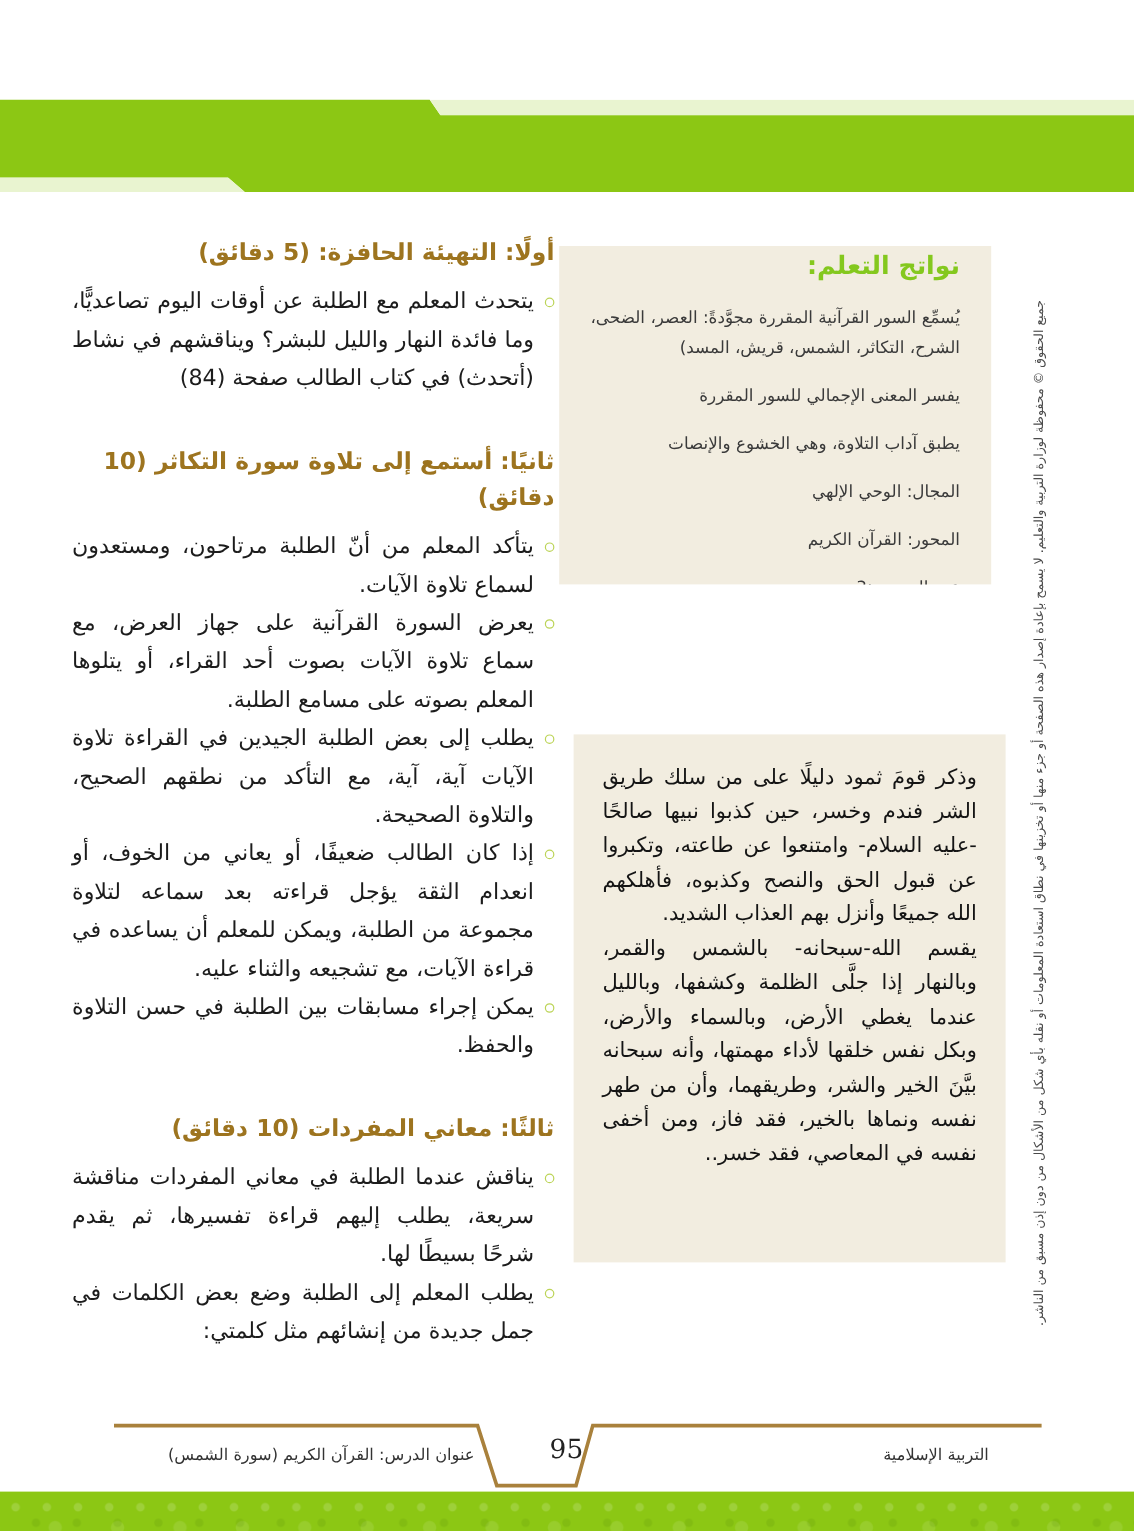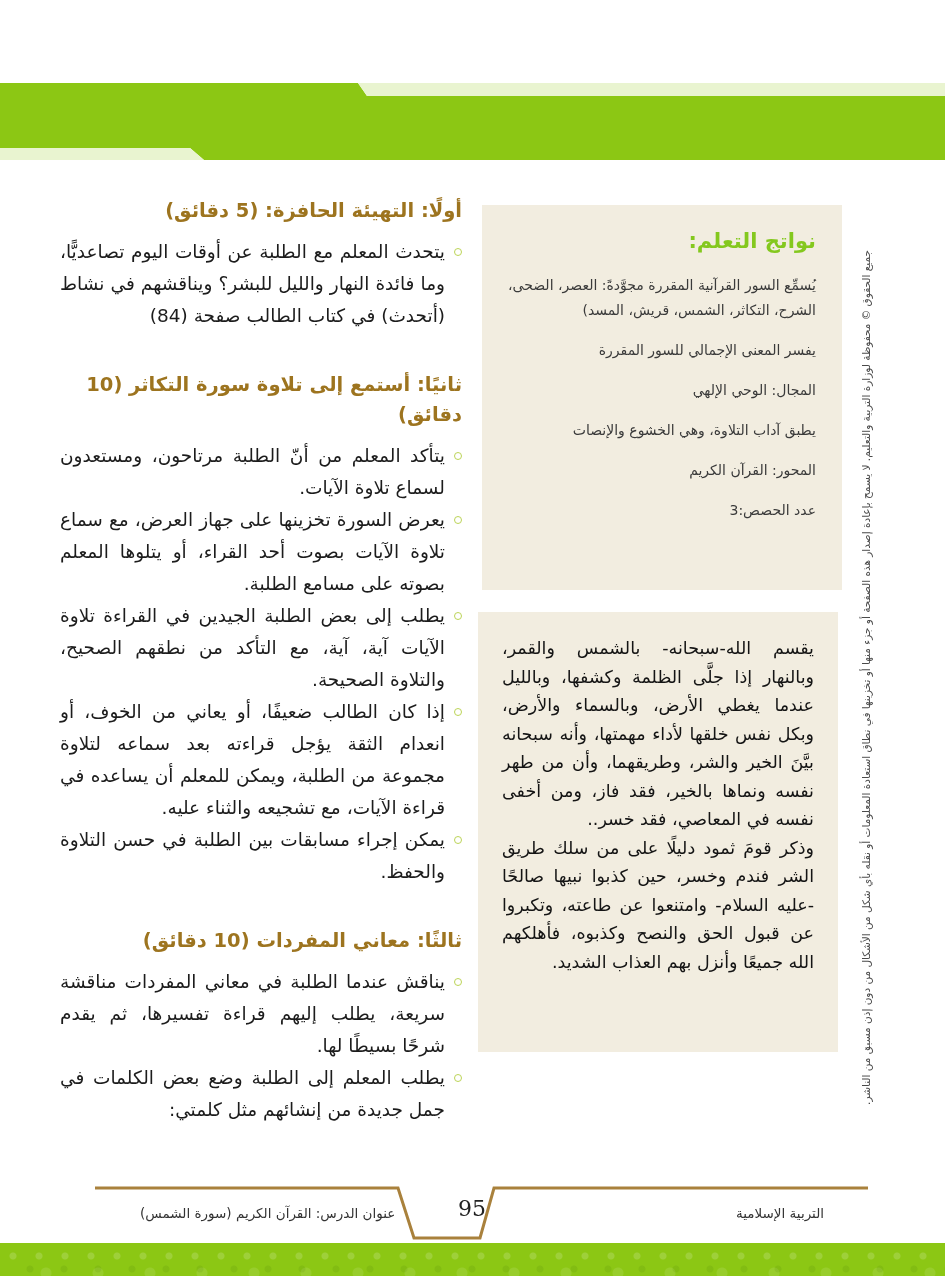--- a/index.html
+++ b/index.html
@@ -43,22 +43,22 @@
     flex:0 0 auto; width:8px; height:8px; border:1.6px solid #bcd457;
     border-radius:50%; margin-top:12px; margin-left:9px; background:transparent;
   }
   .btxt {
     font-size:18.5px; line-height:32px; text-align:justify;
     text-align-last:right; width:100%;
   }
 
   
   .outcomes-box {
-    position:absolute; left:482px; top:205px; width:360px; height:385px;
-    background:#f2ede0; padding:24px 26px; direction:rtl; overflow:hidden;
+    position:absolute; left:466px; top:205px; width:360px; height:282px;
+    background:#f2ede0; padding:4px 26px; direction:rtl; overflow:hidden;
   }
   .outcomes-title {
     color:#84c81e; font-size:21px; font-weight:bold; margin-bottom:20px;
   }
   .outcome-item {
     font-size:14px; line-height:25px; color:#3a3a3a; margin-bottom:15px;
     text-align:justify; text-align-last:right;
   }
   .info-box {
     position:absolute; left:478px; top:612px; width:360px; height:440px;
@@ -119,21 +119,21 @@
       <p class="btxt">يتحدث المعلم مع الطلبة عن أوقات اليوم تصاعديًّا، وما فائدة النهار والليل للبشر؟ ويناقشهم في نشاط (أتحدث) في كتاب الطالب صفحة (84)</p>
     </div>
 
     <h2 class="sec-h gap">ثانيًا: أستمع إلى تلاوة سورة التكاثر (10 دقائق)</h2>
     <div class="bullet">
       <span class="ring"></span>
       <p class="btxt">يتأكد المعلم من أنّ الطلبة مرتاحون، ومستعدون لسماع تلاوة الآيات.</p>
     </div>
     <div class="bullet">
       <span class="ring"></span>
-      <p class="btxt">يعرض السورة تخزينها على جهاز العرض، مع سماع تلاوة الآيات بصوت أحد القراء، أو يتلوها المعلم بصوته على مسامع الطلبة.</p>
+      <p class="btxt">يعرض السورة القرآنية على جهاز العرض، مع سماع تلاوة الآيات بصوت أحد القراء، أو يتلوها المعلم بصوته على مسامع الطلبة.</p>
     </div>
     <div class="bullet">
       <span class="ring"></span>
       <p class="btxt">يطلب إلى بعض الطلبة الجيدين في القراءة تلاوة الآيات آية، آية، مع التأكد من نطقهم الصحيح، والتلاوة الصحيحة.</p>
     </div>
     <div class="bullet">
       <span class="ring"></span>
       <p class="btxt">إذا كان الطالب ضعيفًا، أو يعاني من الخوف، أو انعدام الثقة يؤجل قراءته بعد سماعه لتلاوة مجموعة من الطلبة، ويمكن للمعلم أن يساعده في قراءة الآيات، مع تشجيعه والثناء عليه.</p>
     </div>
     <div class="bullet">
@@ -150,29 +150,29 @@
       <span class="ring"></span>
       <p class="btxt">يطلب المعلم إلى الطلبة وضع بعض الكلمات في جمل جديدة من إنشائهم مثل كلمتي:</p>
     </div>
 
   </div>
 
   <div class="outcomes-box">
     <div class="outcomes-title">نواتج التعلم:</div>
     <p class="outcome-item">يُسمِّع السور القرآنية المقررة مجوَّدةً: العصر، الضحى، الشرح، التكاثر، الشمس، قريش، المسد)</p>
     <p class="outcome-item">يفسر المعنى الإجمالي للسور المقررة</p>
+    <p class="outcome-item">يطبق آداب التلاوة، وهي الخشوع والإنصات</p>
     <p class="outcome-item">المجال: الوحي الإلهي</p>
-    <p class="outcome-item">يطبق آداب التلاوة، وهي الخشوع والإنصات</p>
     <p class="outcome-item">المحور: القرآن الكريم</p>
     <p class="outcome-item">عدد الحصص:3</p>
   </div>
 
   <div class="info-box">
+    <p>وذكر قومَ ثمود دليلًا على من سلك طريق الشر فندم وخسر، حين كذبوا نبيها صالحًا -عليه السلام- وامتنعوا عن طاعته، وتكبروا عن قبول الحق والنصح وكذبوه، فأهلكهم الله جميعًا وأنزل بهم العذاب الشديد.</p>
     <p>يقسم الله-سبحانه- بالشمس والقمر، وبالنهار إذا جلَّى الظلمة وكشفها، وبالليل عندما يغطي الأرض، وبالسماء والأرض، وبكل نفس خلقها لأداء مهمتها، وأنه سبحانه بيَّنَ الخير والشر، وطريقهما، وأن من طهر نفسه ونماها بالخير، فقد فاز، ومن أخفى نفسه في المعاصي، فقد خسر..</p>
-    <p>وذكر قومَ ثمود دليلًا على من سلك طريق الشر فندم وخسر، حين كذبوا نبيها صالحًا -عليه السلام- وامتنعوا عن طاعته، وتكبروا عن قبول الحق والنصح وكذبوه، فأهلكهم الله جميعًا وأنزل بهم العذاب الشديد.</p>
   </div>
 
   <div class="copyright-v">جميع الحقوق © محفوظة لوزارة التربية والتعليم. لا يسمح بإعادة إصدار هذه الصفحة أو جزء منها أو تخزينها في نطاق استعادة المعلومات أو نقله بأي شكل من الأشكال من دون إذن مسبق من الناشر.</div>
 
   <svg class="footer-rule" viewBox="0 0 945 64" xmlns="http://www.w3.org/2000/svg">
     <path d="M95 8 H398 L414 58 H480 L494 8 H868" fill="none" stroke="#a9813c" stroke-width="3"></path>
   </svg>
   <div class="footer-page-num">95</div>
   <div class="footer-lesson">عنوان الدرس: القرآن الكريم (سورة الشمس)</div>
   <div class="footer-subject">التربية الإسلامية</div>

